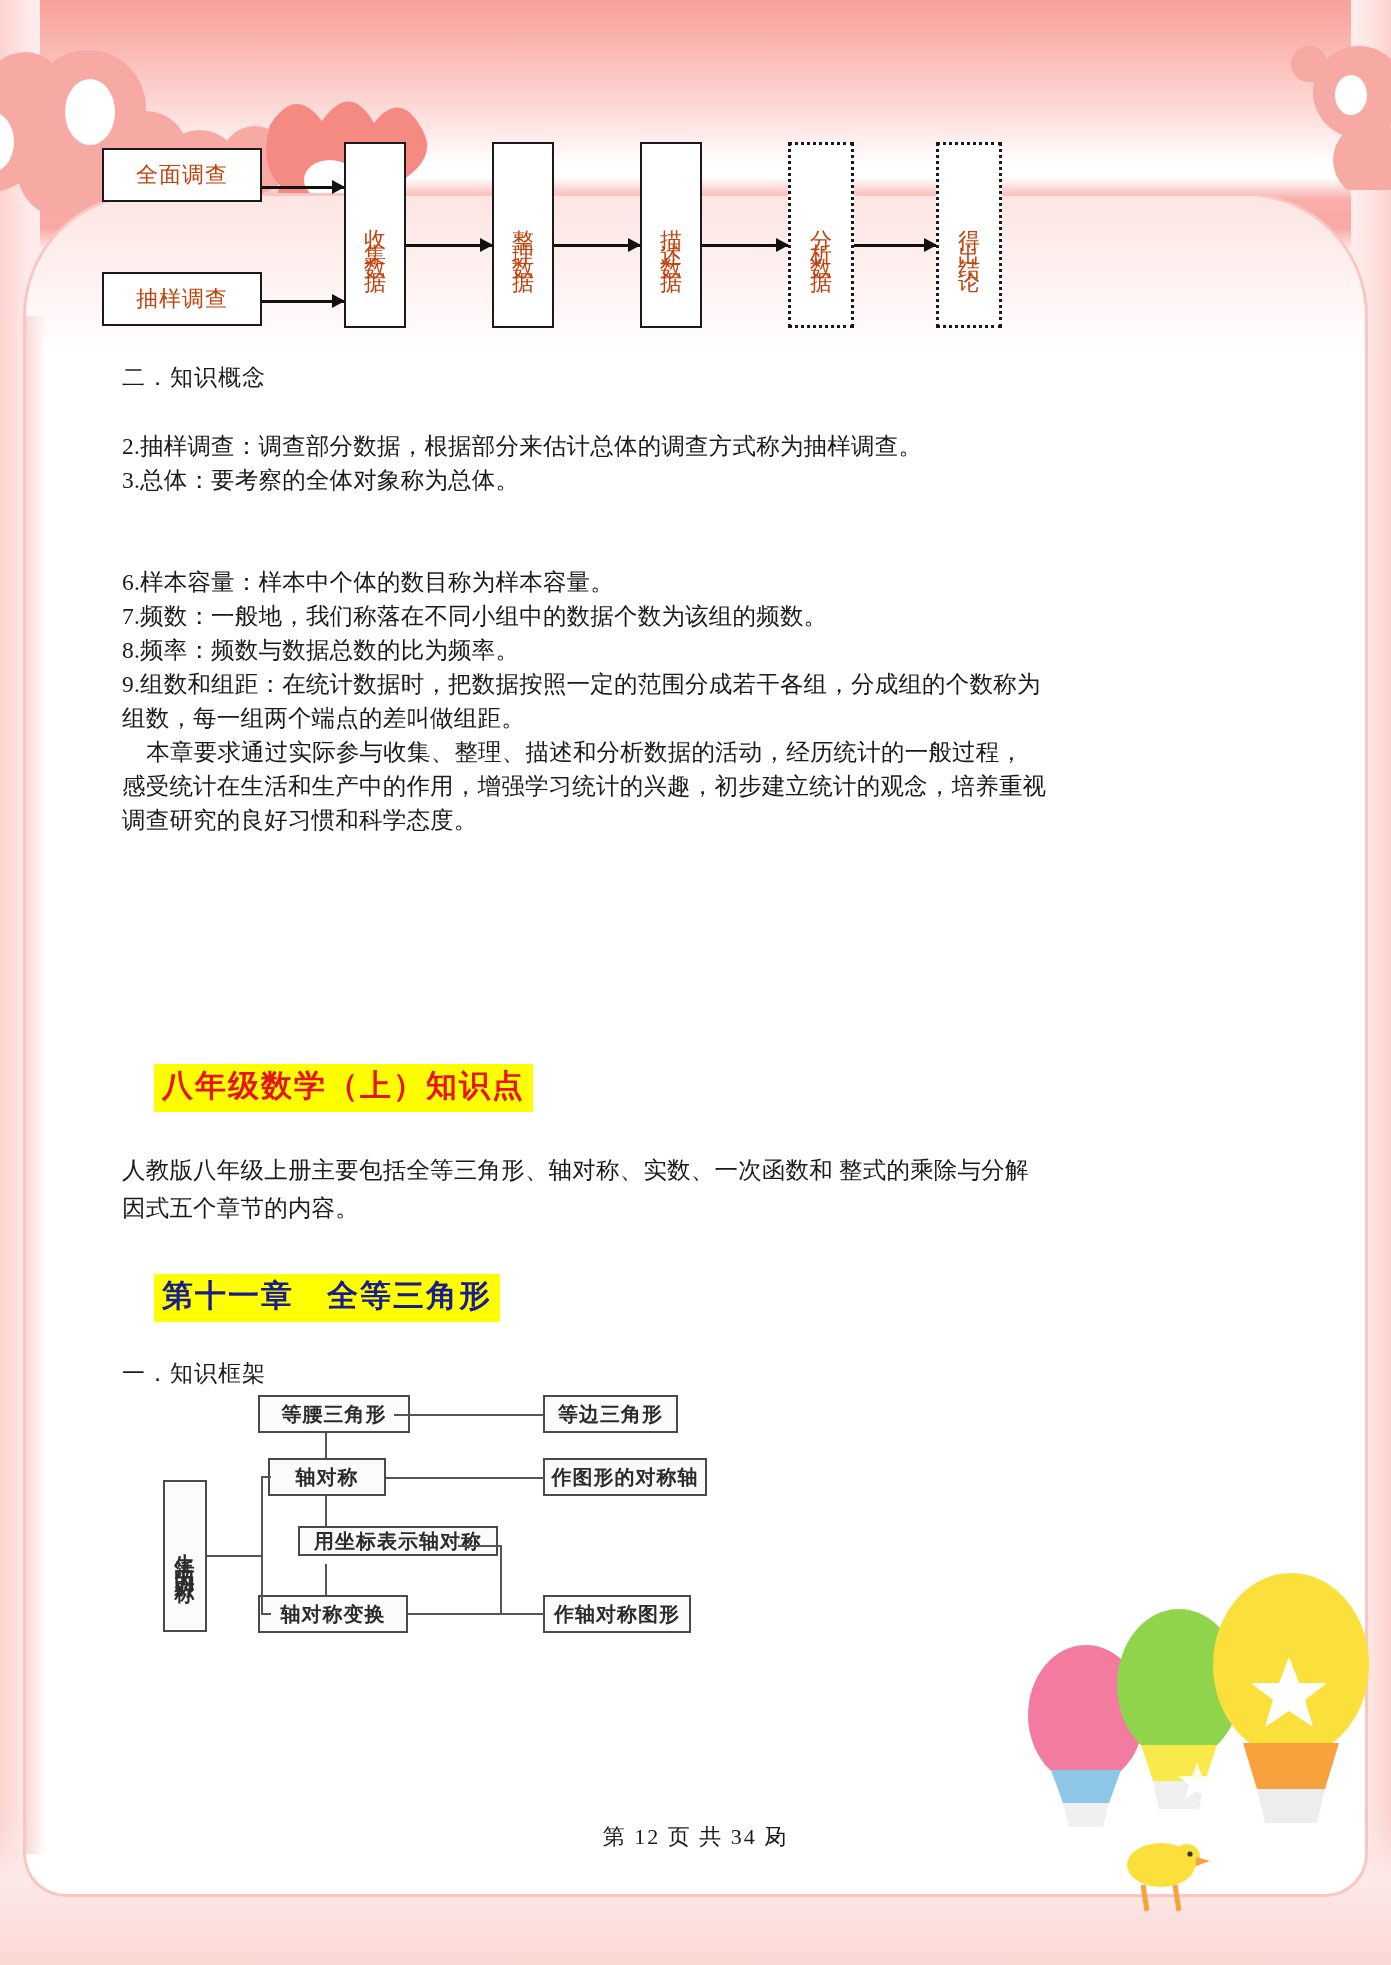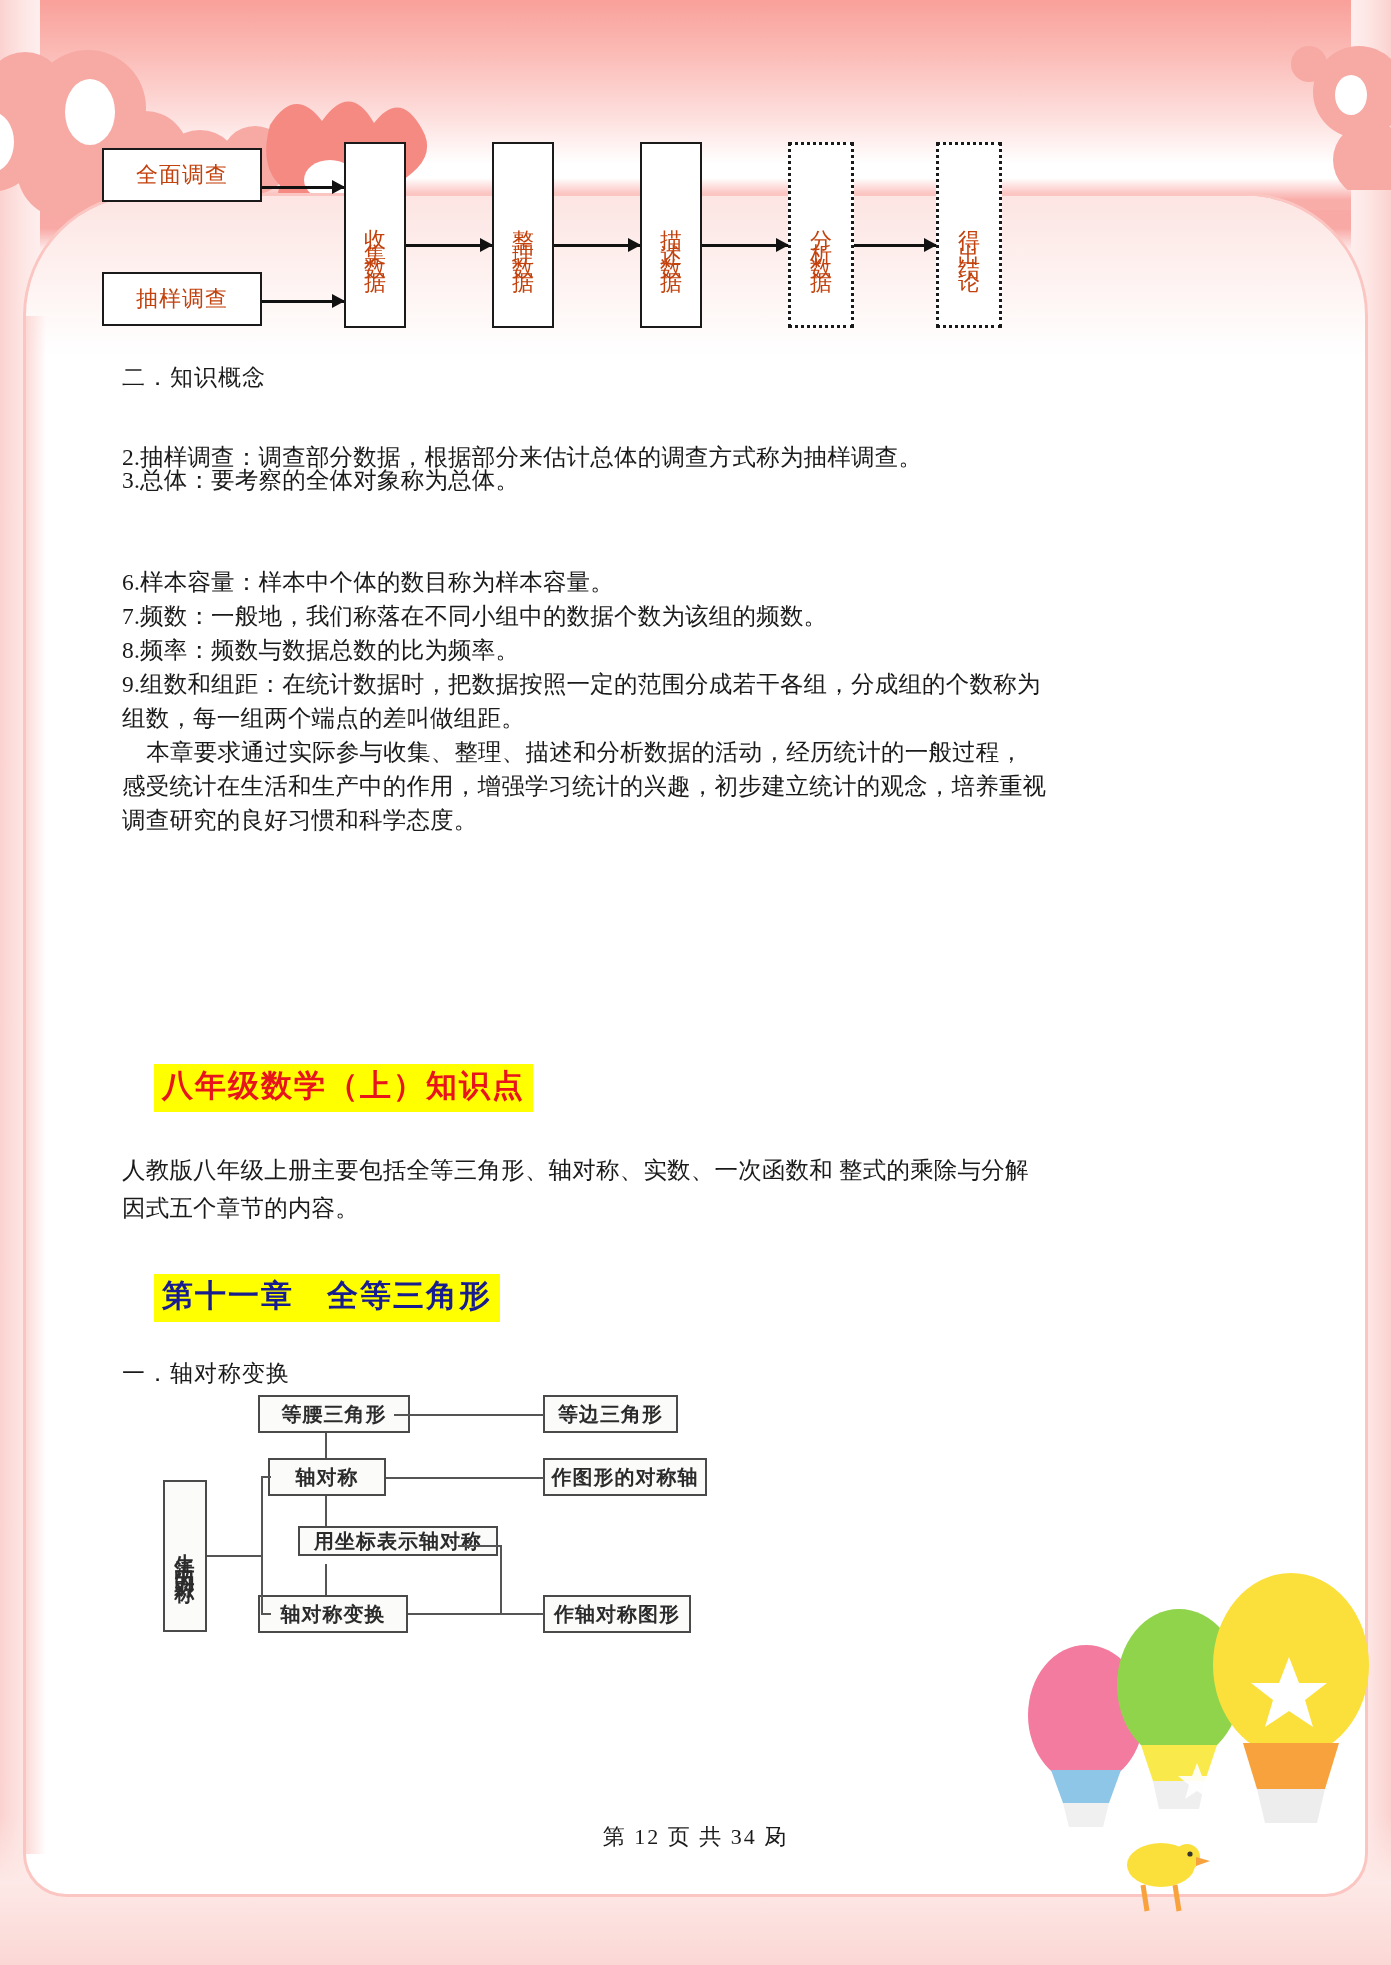--- a/index.html
+++ b/index.html
@@ -300,40 +300,40 @@
     <div class="fbox vert dotted" style="left:936px; top:142px; width:66px; height:186px;">得出结论</div>
 
     <div class="arrow" style="left:406px; top:244px; width:86px;"></div>
     <div class="arrow" style="left:554px; top:244px; width:86px;"></div>
     <div class="arrow" style="left:702px; top:244px; width:86px;"></div>
     <div class="arrow" style="left:854px; top:244px; width:82px;"></div>
   </div>
 
   <div class="sec-head" style="left:122px; top:362px;">二．知识概念</div>
 
-  <div class="txtline" style="left:122px; top:432px;margin-top:11px;">2.抽样调查：调查部分数据，根据部分来估计总体的调查方式称为抽样调查。</div>
+  <div class="txtline" style="left:122px; top:432px;">2.抽样调查：调查部分数据，根据部分来估计总体的调查方式称为抽样调查。</div>
   <div class="txtline" style="left:122px; top:466px;">3.总体：要考察的全体对象称为总体。</div>
   <div class="txtline" style="left:122px; top:568px;">6.样本容量：样本中个体的数目称为样本容量。</div>
   <div class="txtline" style="left:122px; top:602px;">7.频数：一般地，我们称落在不同小组中的数据个数为该组的频数。</div>
   <div class="txtline" style="left:122px; top:636px;">8.频率：频数与数据总数的比为频率。</div>
   <div class="txtline" style="left:122px; top:670px;">9.组数和组距：在统计数据时，把数据按照一定的范围分成若干各组，分成组的个数称为</div>
   <div class="txtline" style="left:122px; top:738px;">    本章要求通过实际参与收集、整理、描述和分析数据的活动，经历统计的一般过程，</div>
 
   <div class="txtline" style="left:122px; top:704px;">组数，每一组两个端点的差叫做组距。</div>
   <div class="txtline" style="left:122px; top:772px;">感受统计在生活和生产中的作用，增强学习统计的兴趣，初步建立统计的观念，培养重视</div>
   <div class="txtline" style="left:122px; top:806px;">调查研究的良好习惯和科学态度。</div>
 
   <div class="hl hl-red" style="left:119px; top:1064px;">八年级数学（上）知识点</div>
 
   <div class="txtline" style="left:122px; top:1156px;">人教版八年级上册主要包括全等三角形、轴对称、实数、一次函数和 整式的乘除与分解</div>
   <div class="txtline" style="left:122px; top:1194px;">因式五个章节的内容。</div>
 
   <div class="hl hl-blue" style="left:119px; top:1274px;">第十一章　全等三角形</div>
 
-  <div class="sec-head" style="left:122px; top:1358px;">一．轴对称变换</div>
+  <div class="sec-head" style="left:122px; top:1358px;">一．知识框架</div>
 
   <div class="flow2">
 
     <div class="gbox vert" style="left:163px; top:85px; width:44px; height:152px;">生活中的对称</div>
 
     <div class="gbox" style="left:258px; top:0px; width:152px; height:38px;">等腰三角形</div>
     <div class="gbox" style="left:268px; top:63px; width:118px; height:38px;">轴对称</div>
     <div class="gbox" style="left:258px; top:131px; width:200px; height:30px;margin-left:40px;">用坐标表示轴对称</div>
     <div class="gbox" style="left:258px; top:200px; width:150px; height:38px;">轴对称变换</div>
 

